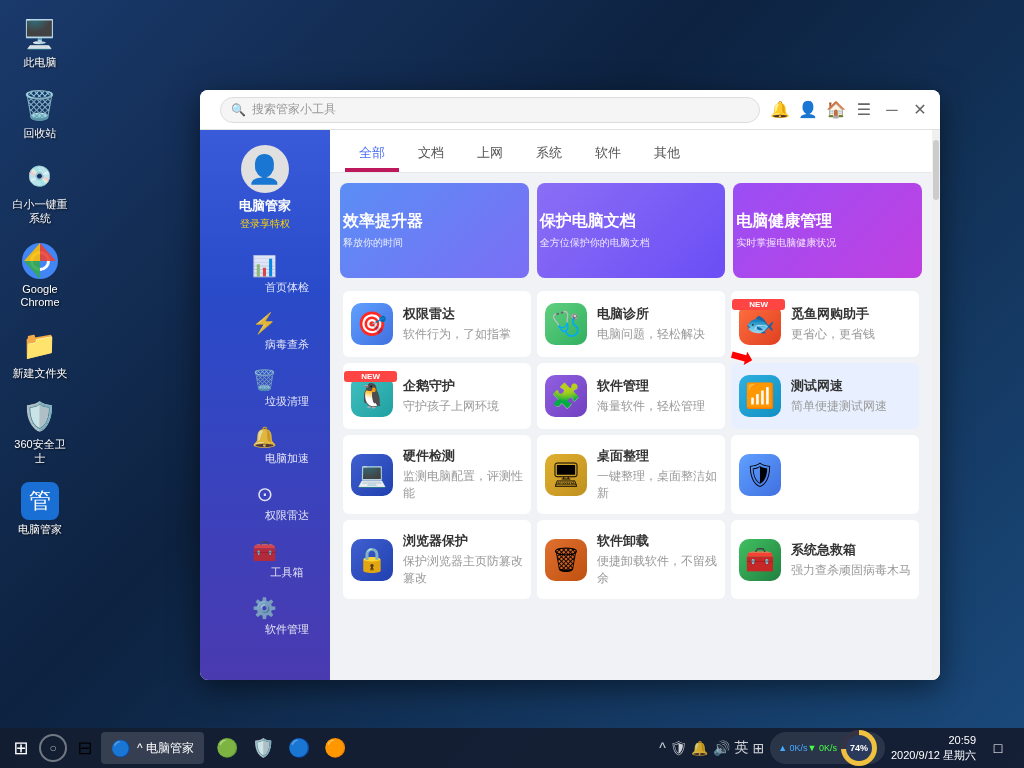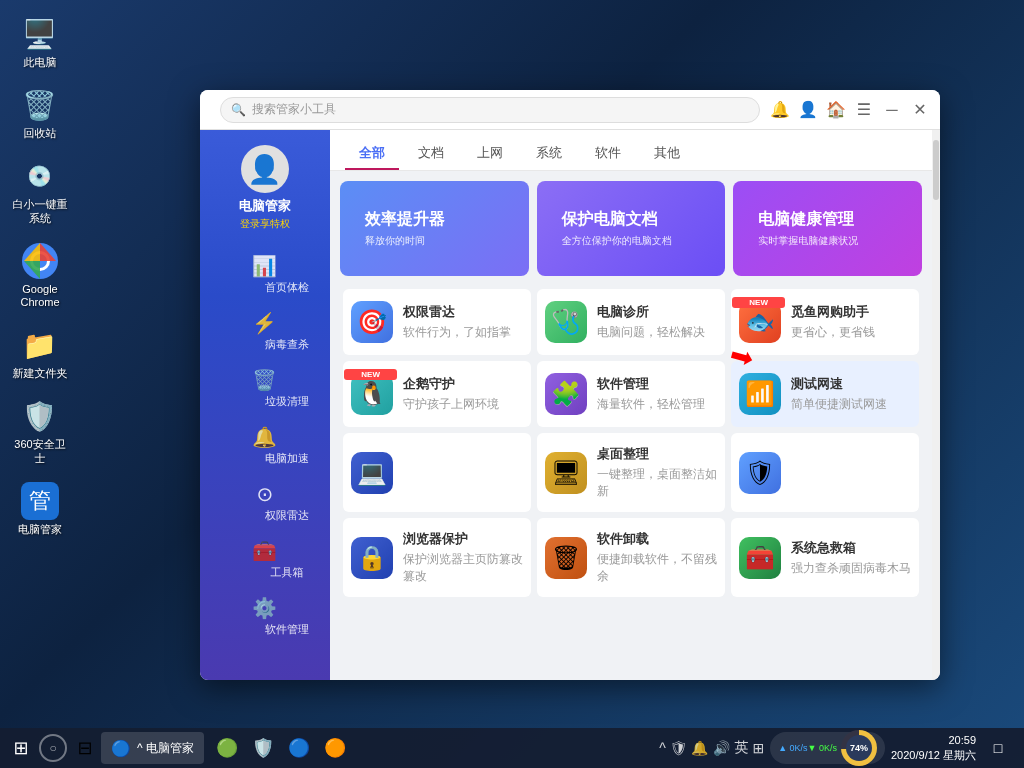--- a/index.html
+++ b/index.html
@@ -207,39 +207,39 @@
       padding: 6px 14px;
       font-size: 13px;
       cursor: pointer;
       color: #555;
       border-bottom: 2px solid transparent;
       border-radius: 3px 3px 0 0;
     }
 
     .nav-tab.active {
       color: #4a6ef5;
-      border-bottom: 2px solid #be185d;
-      font-weight: bold;
+      border-bottom: 4px solid #be185d;
+      font-weight: normal;
     }
 
     
     .banner-area {
       display: flex;
       gap: 8px;
       padding: 10px;
     }
 
     .banner-card {
       flex: 1;
       height: 95px;
       border-radius: 8px;
       display: flex;
       flex-direction: column;
       justify-content: center;
-      padding: 12px 25px;
+      padding: 12px 3px;
       position: relative;
       overflow: hidden;
       cursor: pointer;
     }
 
     .banner-card.blue {
       background: linear-gradient(135deg, #5b8ef5 0%, #7b6ef5 100%);
     }
 
     .banner-card.purple {
@@ -689,20 +689,24 @@
           <div class="tool-item" style="background:#e8f0ff;">
             <div class="tool-icon-wrap cyan">📶</div>
             <div class="tool-text-area">
               <div class="tool-name">测试网速</div>
               <div class="tool-desc">简单便捷测试网速</div>
             </div>
           </div>
 
           <div class="tool-item">
             <div class="tool-icon-wrap blue-dark">💻</div>
+            <div class="tool-text-area">
+              <div class="tool-name">硬件检测</div>
+              <div class="tool-desc">监测电脑配置，评测性能</div>
+            </div>
           </div>
 
           <div class="tool-item">
             <div class="tool-icon-wrap yellow">🖥</div>
             <div class="tool-text-area">
               <div class="tool-name">桌面整理</div>
               <div class="tool-desc">一键整理，桌面整洁如新</div>
             </div>
           </div>
 

